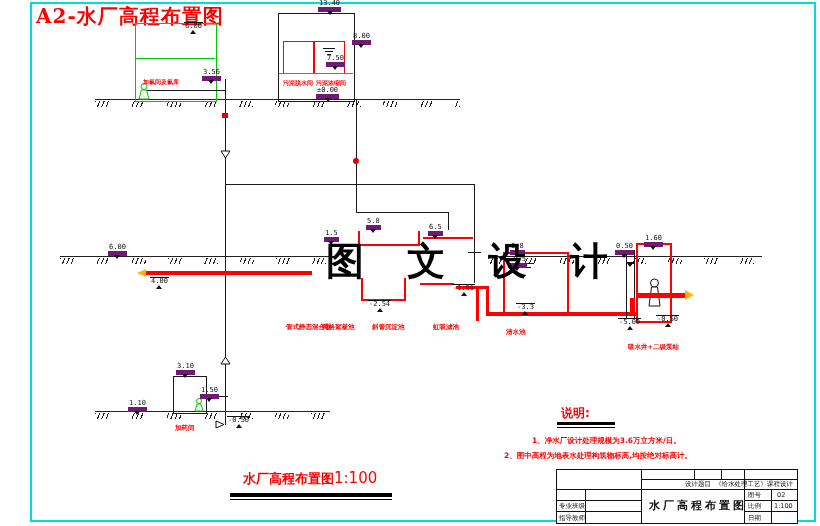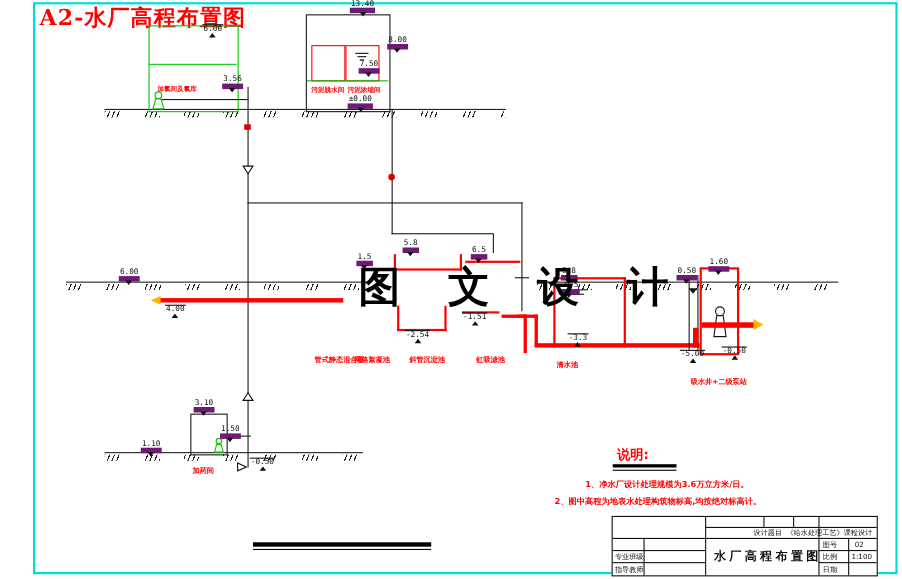--- a/index.html
+++ b/index.html
@@ -188,21 +188,21 @@
       <i class="tri"></i>
     </div>
   <div class="ev up" style="left:368px;top:300px;">
       <i class="tri"></i>
       <span class="evv">-2.54</span>
     </div>
   <div class="ev" style="left:428px;top:224px;">
       <span class="evv">6.5</span>
       <i class="tri"></i>
     </div>
-  <div class="ev up" style="left:420px;top:284px;">
+  <div class="ev up" style="left:452px;top:284px;">
       <i class="tri"></i>
       <span class="evv">-1.51</span>
     </div>
   <div class="ev" style="left:510px;top:243px;">
       <span class="evv">0.8</span>
       <i class="tri"></i>
     </div>
   <div class="ev" style="left:508px;top:256px;">
       <span class="evv">-0.5</span>
       <i class="tri"></i>
@@ -239,20 +239,23 @@
       <span class="evv">1.50</span>
       <i class="tri"></i>
     </div>
   <div class="ev up" style="left:227px;top:416px;">
       <i class="tri"></i>
       <span class="evv">-0.50</span>
     </div>
 
   <div class="wm" style="left:326px;top:236px;">图 文 设 计</div>
 
+  <div class="cap" style="left:243px;top:469px;">
+    <span>水厂高程布置图</span><span class="scale">1:100</span>
+  </div>
   <div class="bar" style="left:230px;top:493px;width:162px;height:4px;"></div>
   <div class="bar" style="left:230px;top:499px;width:162px;height:1px;"></div>
 
   <div class="noteh" style="left:561px;top:405px;">说明:</div>
   <div class="bar" style="left:557px;top:422px;width:58px;height:3px;"></div>
   <div class="bar" style="left:557px;top:427px;width:58px;height:1px;"></div>
   <div class="note" style="left:532px;top:436px;">1、净水厂设计处理规模为3.6万立方米/日。</div>
   <div class="note" style="left:504px;top:451px;">2、图中高程为地表水处理构筑物标高,均按绝对标高计。</div>
 
   <div class="tb" style="left:556px;top:469px;width:240px;height:53px;">

